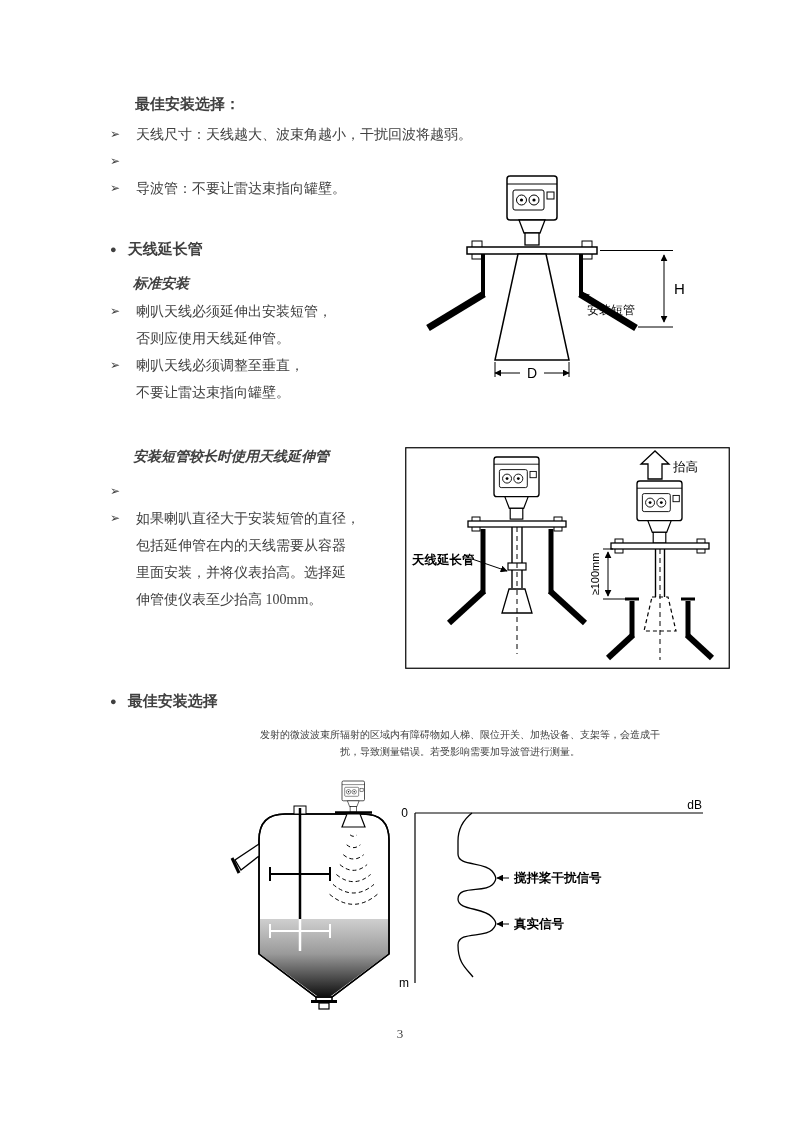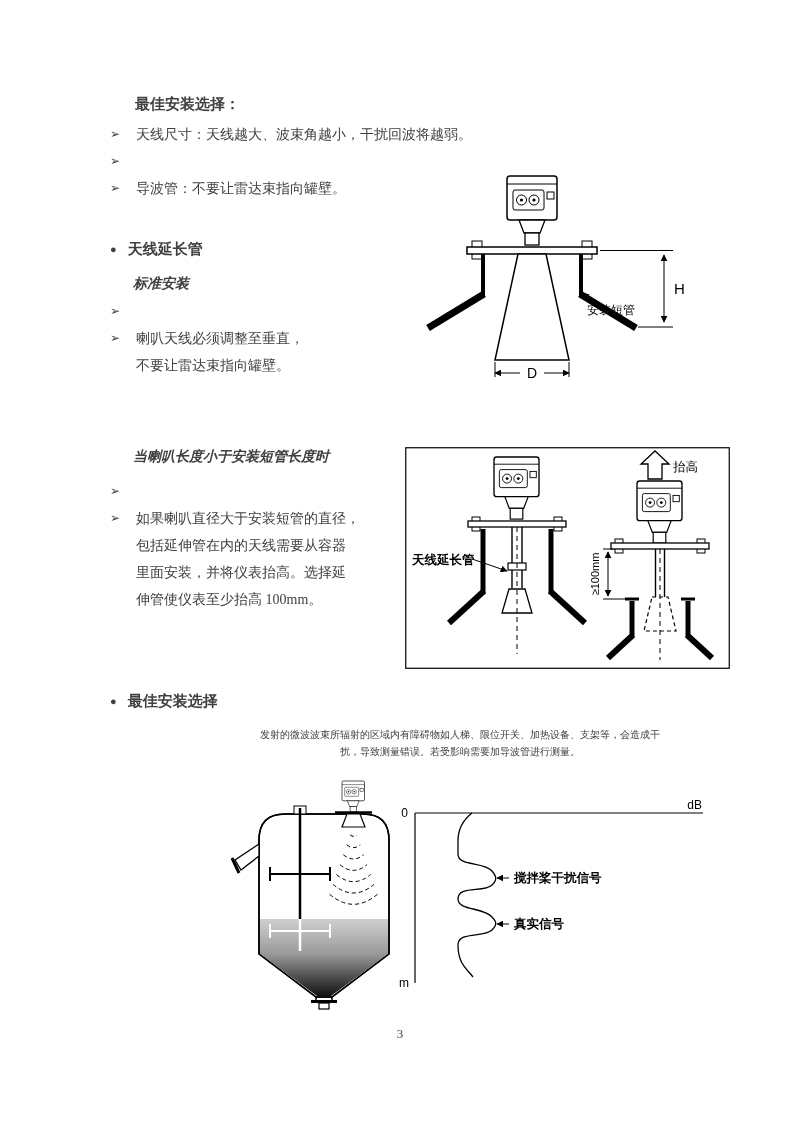--- a/index.html
+++ b/index.html
@@ -43,29 +43,31 @@
   <div class="abs sec-head" style="left:110px;top:240px;">
     <span class="sec-dot">●</span>
     <span class="sec-label h-sans">天线延长管</span>
   </div>
 
   <div class="abs subhead" style="left:133px;top:275px;">标准安装</div>
 
   <div class="abs" style="left:110px;top:298px;width:270px;">
     <div class="b-row">
       <span class="b-mark">➢</span>
+      <span class="b-text">喇叭天线必须延伸出安装短管，
+否则应使用天线延伸管。</span>
     </div>
     <div class="b-row">
       <span class="b-mark">➢</span>
       <span class="b-text">喇叭天线必须调整至垂直，
 不要让雷达束指向罐壁。</span>
     </div>
   </div>
 
-  <div class="abs subhead" style="left:133px;top:448px;">当喇叭长度小于安装短管长度时</div>
+  <div class="abs subhead" style="left:133px;top:448px;">安装短管较长时使用天线延伸管</div>
 
   <div class="abs" style="left:110px;top:478px;width:280px;">
     <div class="b-row">
       <span class="b-mark">➢</span>
     </div>
     <div class="b-row">
       <span class="b-mark">➢</span>
       <span class="b-text">如果喇叭直径大于安装短管的直径，
 包括延伸管在内的天线需要从容器
 里面安装，并将仪表抬高。选择延

